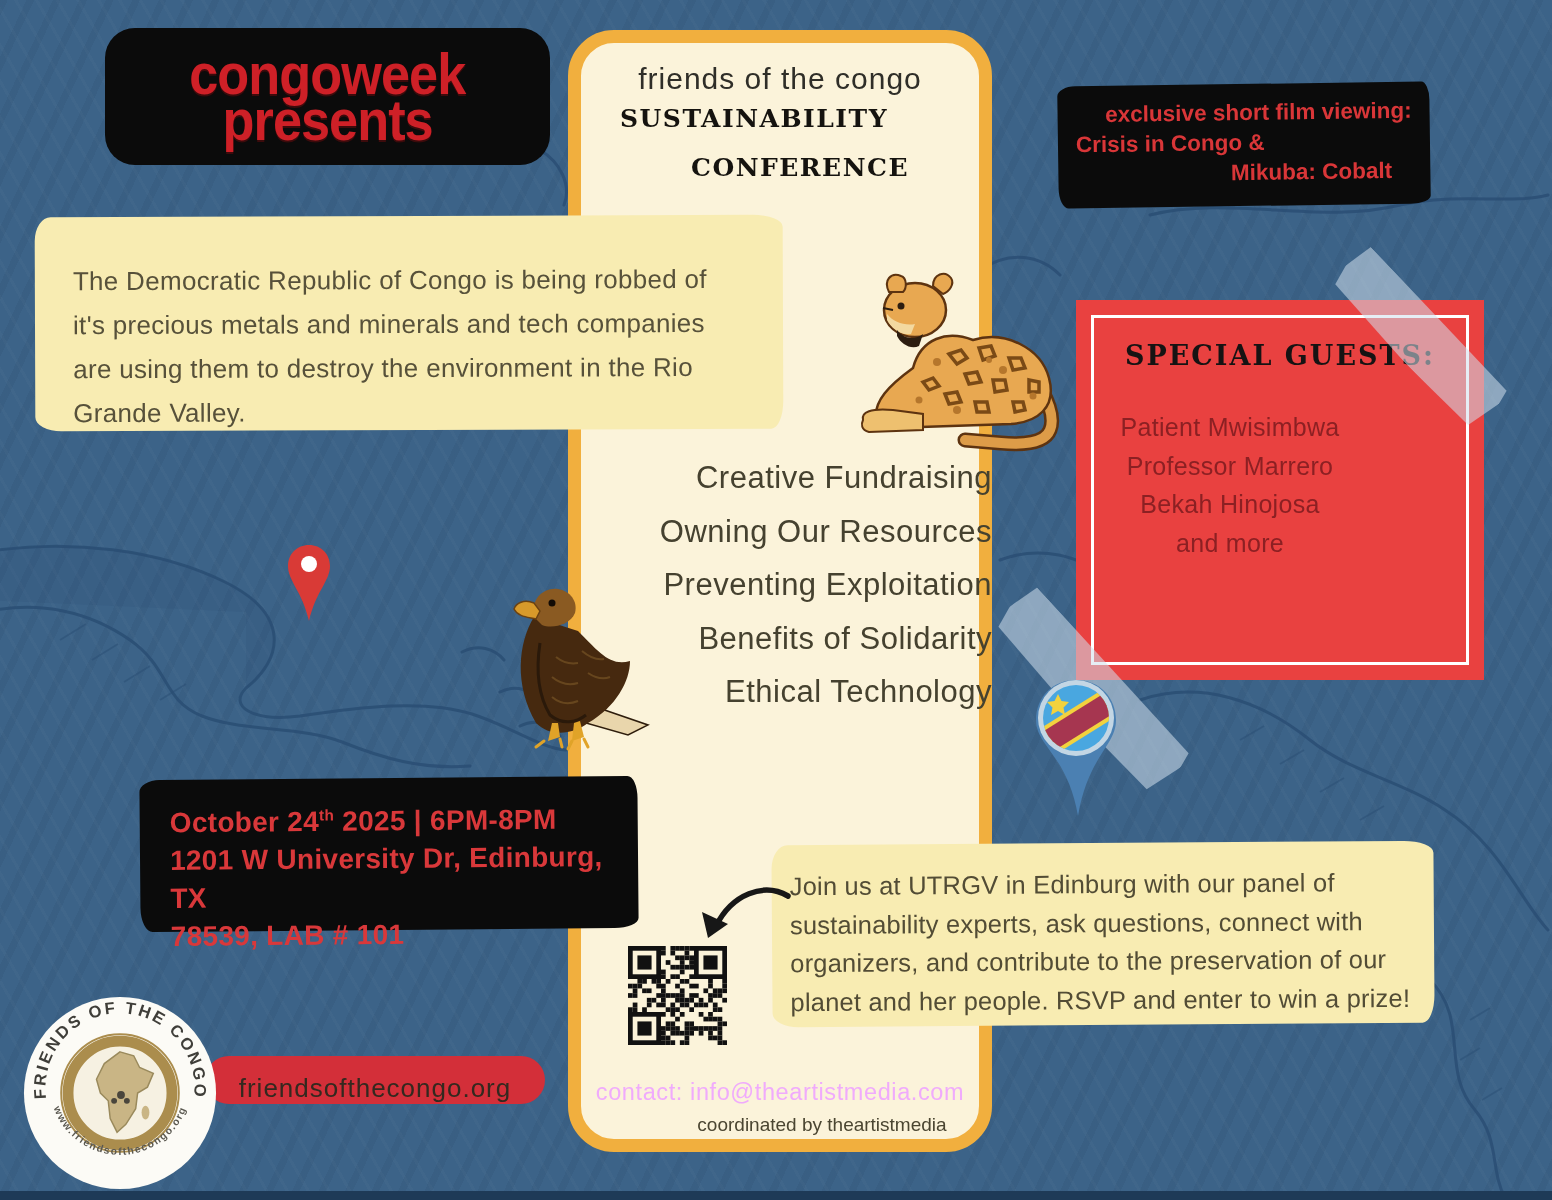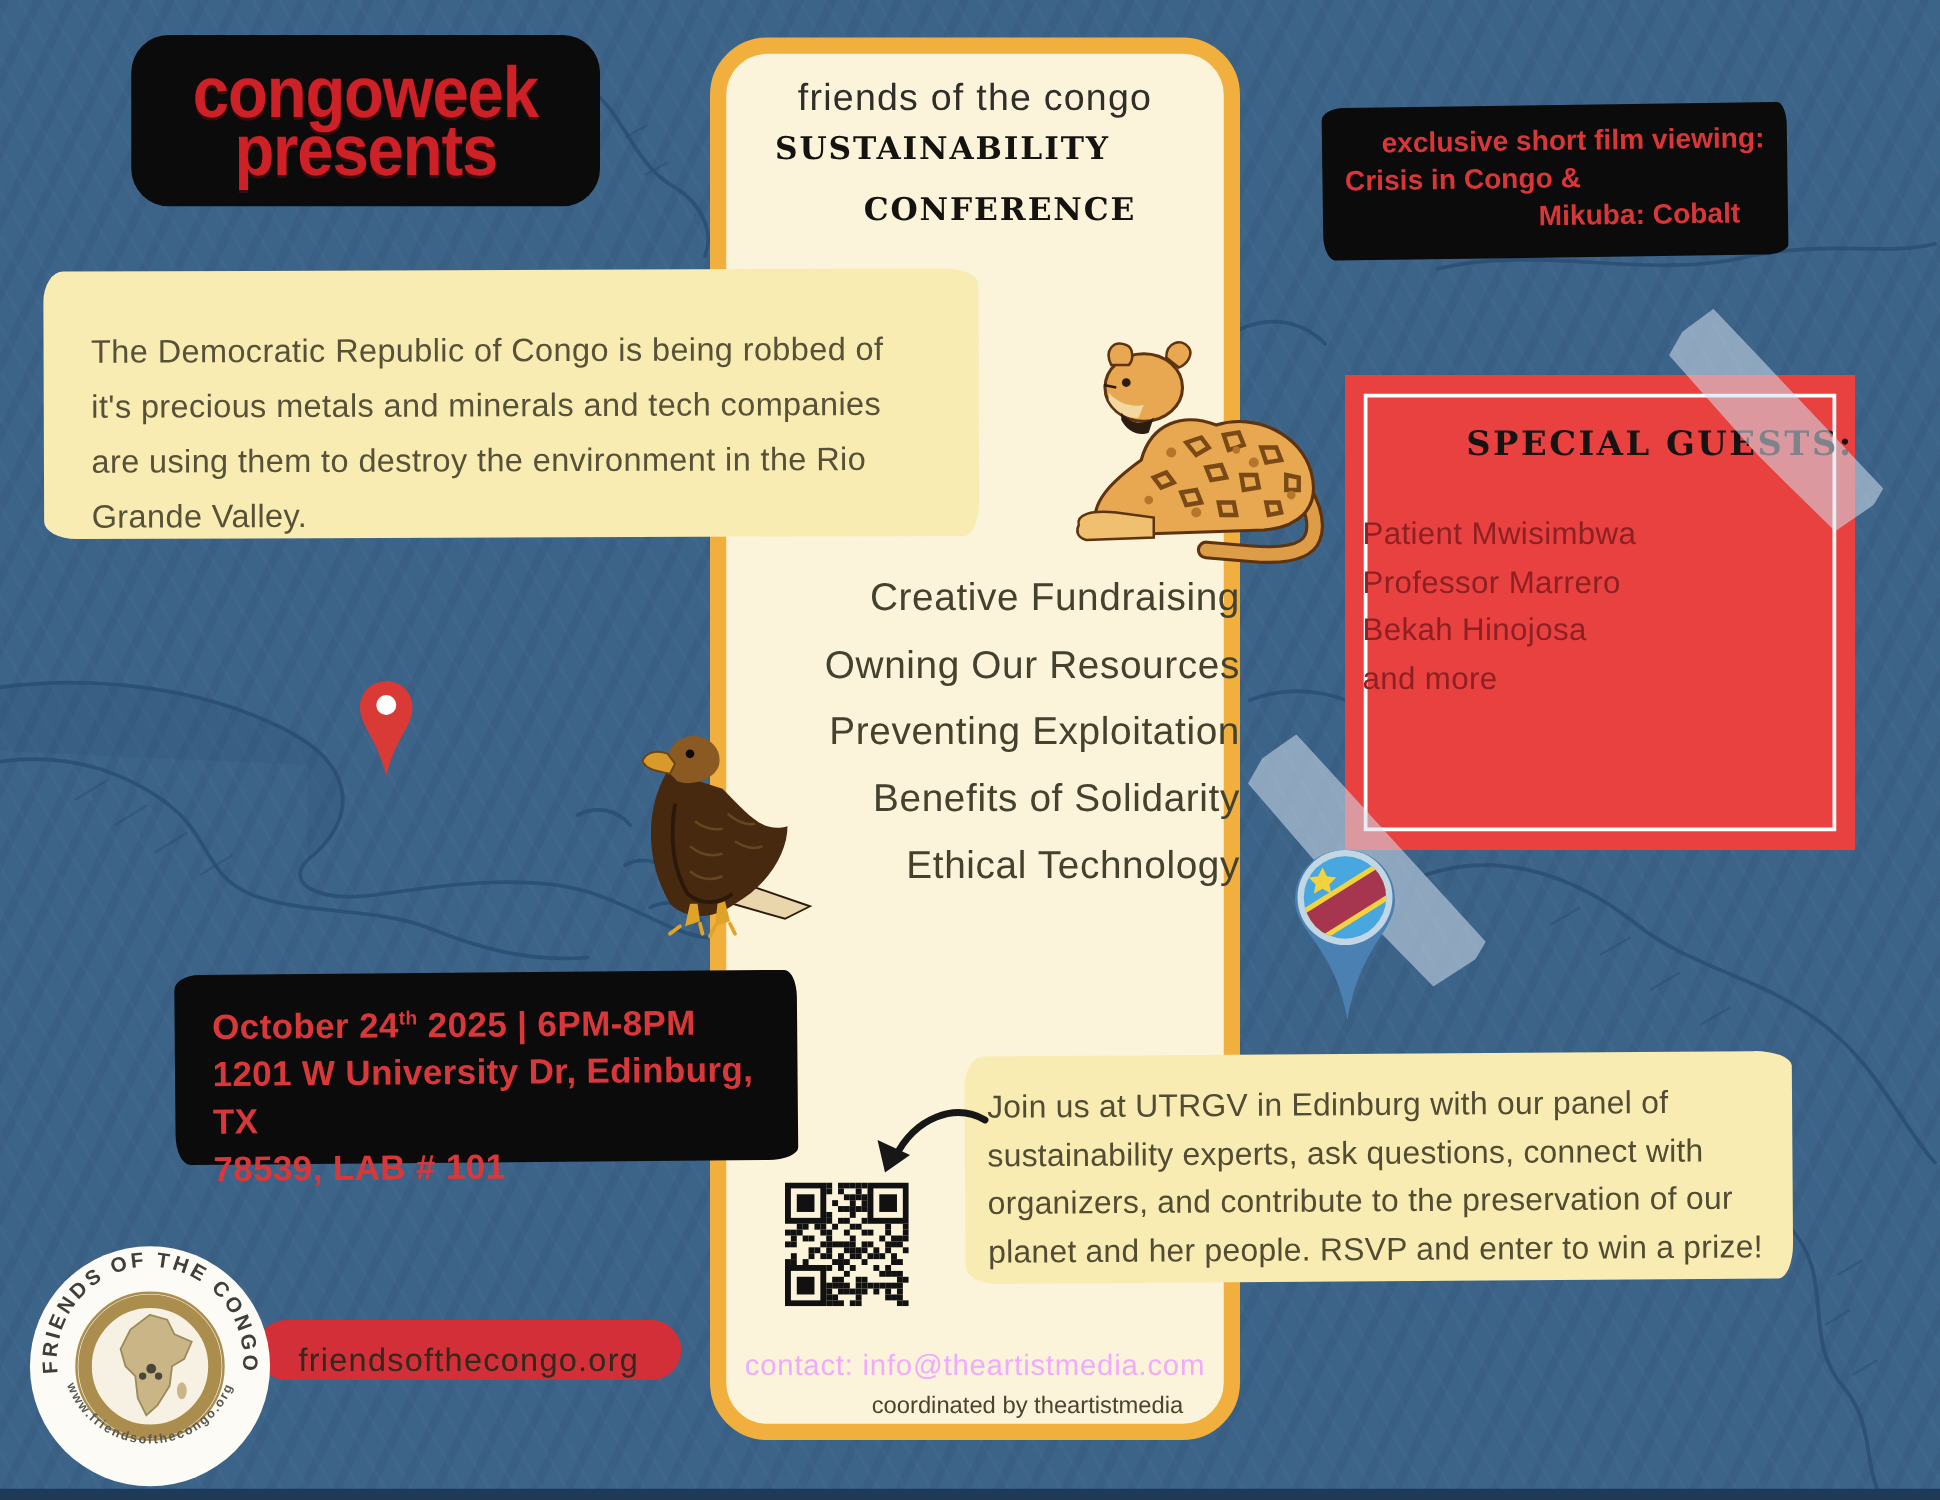--- a/index.html
+++ b/index.html
@@ -25,21 +25,21 @@
   .kicker{left:568px;top:62px;width:424px;text-align:center;font-size:30px;color:#2f2e28;letter-spacing:1px;z-index:2;}
   .title-line{left:568px;width:424px;text-align:center;font-family:"DejaVu Serif",serif;font-weight:bold;font-size:25px;letter-spacing:1.5px;color:#15130f;z-index:2;}
   .title-1{top:104px;transform:translateX(-26px);}
   .title-2{top:153px;transform:translateX(20px);}
   .topics{left:568px;top:451px;width:424px;text-align:right;z-index:2;}
   .topics div{font-size:31px;line-height:53.5px;color:#45412f;letter-spacing:0.5px;}
   .contact-line{left:578px;top:1079px;width:404px;text-align:center;font-size:23.5px;color:#f0abfc;letter-spacing:0.6px;z-index:2;}
   .coordinated-line{left:568px;top:1114px;width:424px;text-align:center;font-size:19px;color:#4a4531;transform:translateX(42px);z-index:2;}
   
   .banner{
-    left:105px;top:28px;width:375px;height:137px;z-index:3;
+    left:105px;top:28px;width:445px;height:137px;z-index:3;
     background:#0b0b0b;border-radius:30px;
     display:flex;flex-direction:column;align-items:center;justify-content:center;
   }
   .banner .l1,.banner .l2{
     font-weight:bold;color:#ce2027;font-size:55px;line-height:0.8;
     letter-spacing:-1px;transform:scaleY(1.05) scaleX(0.95);
     text-shadow:0 2px 0 rgba(120,10,14,0.45);
   }
   .banner .l2{margin-top:2px;}
   
@@ -64,22 +64,22 @@
     transform:rotate(-0.2deg);
   }
   .join-note{
     left:772px;top:843px;width:662px;height:182px;
     padding:22px 20px 0 18px;font-size:25.5px;line-height:38.5px;letter-spacing:0.2px;
     transform:rotate(-0.4deg);color:#524c35;
   }
   
   .guests-box{left:1076px;top:300px;width:408px;height:380px;background:#e94140;z-index:3;}
   .guests-box::after{content:"";position:absolute;inset:15px;border:3px solid #ffffff;pointer-events:none;}
-  .guests-title{left:1076px;top:340px;width:408px;text-align:center;font-family:"DejaVu Serif",serif;font-weight:bold;font-size:27px;letter-spacing:2px;color:#161313;z-index:4;padding-left:48px;}
-  .guests-names{left:1090px;top:408px;width:378px;text-align:left;z-index:4;}
+  .guests-title{left:1076px;top:340px;width:408px;text-align:center;font-family:"DejaVu Serif",serif;font-weight:bold;font-size:27px;letter-spacing:2px;color:#161313;z-index:4;}
+  .guests-names{left:1041px;top:408px;width:378px;text-align:center;z-index:4;}
   .guests-names div{font-size:25px;line-height:38.5px;color:#8c2023;letter-spacing:0.3px;}
   
   .tape{background:rgba(210,224,237,0.55);z-index:4;
     clip-path:polygon(2% 0,98% 4%,100% 30%,97% 96%,55% 100%,3% 92%,0 55%);}
   .tape-1{left:1368px;top:244px;width:206px;height:56px;transform:rotate(46deg);transform-origin:0 0;}
   .tape-2{left:1034px;top:584px;width:234px;height:60px;transform:rotate(47deg);transform-origin:0 0;}
   
   .date-box{
     left:140px;top:778px;width:498px;height:152px;z-index:3;
     background:#0b0b0b;border-radius:20px 10px 24px 12px / 12px 22px 10px 24px;

